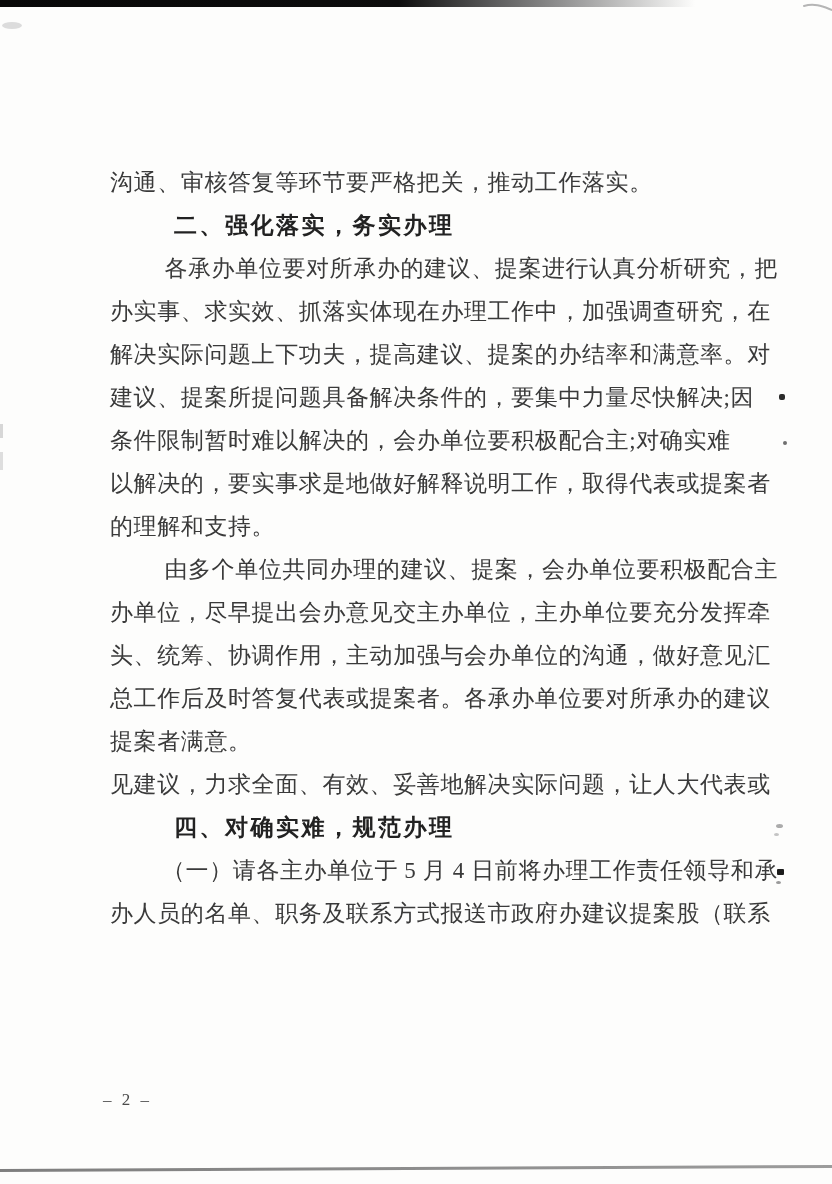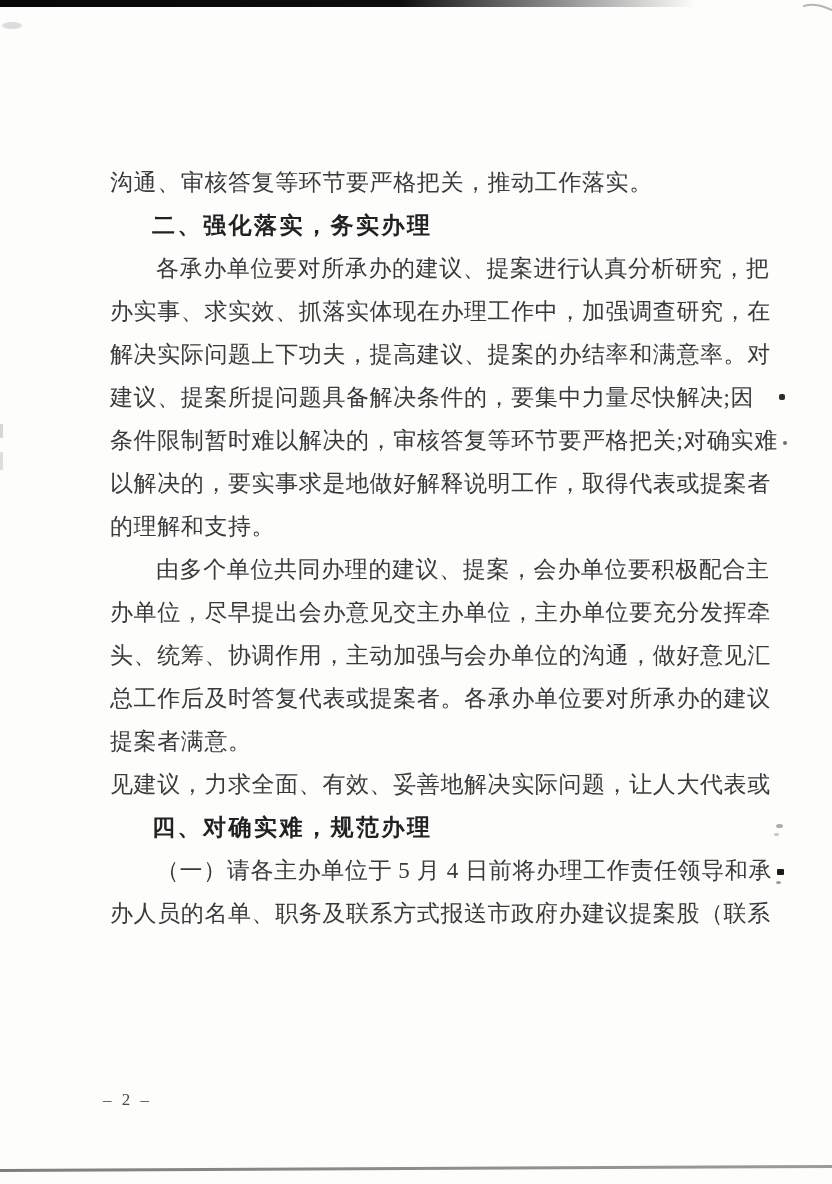--- a/index.html
+++ b/index.html
@@ -65,26 +65,26 @@
     width: 668px;
   }
   .line {
     height: 43px;
     line-height: 43px;
     font-size: 23px;
     letter-spacing: 0.6px;
     color: #3a3a3a;
     white-space: nowrap;
   }
-  .line.indent { text-indent: 2em; }
+  .line.indent { text-indent: 2em; text-align: right; }
   .line.heading {
     font-family: "Liberation Sans", "DejaVu Sans", sans-serif;
     font-weight: bold;
     color: #222;
-    margin-left: 42px;
+    margin-left: 64px;
     letter-spacing: 2.5px;
   }
   .page-num {
     position: absolute;
     left: 103px; top: 1090px;
     font-size: 17px;
     letter-spacing: 3px;
     color: #4a4a4a;
   }
 </style>
@@ -109,21 +109,21 @@
   <div class="right-edge-line"></div>
   <div class="bottom-rule"></div>
 
   <div class="content">
       <div class="line body">沟通、审核答复等环节要严格把关，推动工作落实。</div>
       <div class="line heading">二、强化落实，务实办理</div>
       <div class="line body indent">各承办单位要对所承办的建议、提案进行认真分析研究，把</div>
       <div class="line body">办实事、求实效、抓落实体现在办理工作中，加强调查研究，在</div>
       <div class="line body">解决实际问题上下功夫，提高建议、提案的办结率和满意率。对</div>
       <div class="line body">建议、提案所提问题具备解决条件的，要集中力量尽快解决;因</div>
-      <div class="line body">条件限制暂时难以解决的，审核答复等环节要严格把关;对确实难</div>
+      <div class="line body">条件限制暂时难以解决的，会办单位要积极配合主;对确实难</div>
       <div class="line body">以解决的，要实事求是地做好解释说明工作，取得代表或提案者</div>
       <div class="line body">的理解和支持。</div>
       <div class="line body indent">由多个单位共同办理的建议、提案，会办单位要积极配合主</div>
       <div class="line body">办单位，尽早提出会办意见交主办单位，主办单位要充分发挥牵</div>
       <div class="line body">头、统筹、协调作用，主动加强与会办单位的沟通，做好意见汇</div>
       <div class="line body">总工作后及时答复代表或提案者。各承办单位要对所承办的建议</div>
       <div class="line body">提案者满意。</div>
       <div class="line body">见建议，力求全面、有效、妥善地解决实际问题，让人大代表或</div>
       <div class="line heading">四、对确实难，规范办理</div>
       <div class="line body indent">（一）请各主办单位于 5 月 4 日前将办理工作责任领导和承</div>

